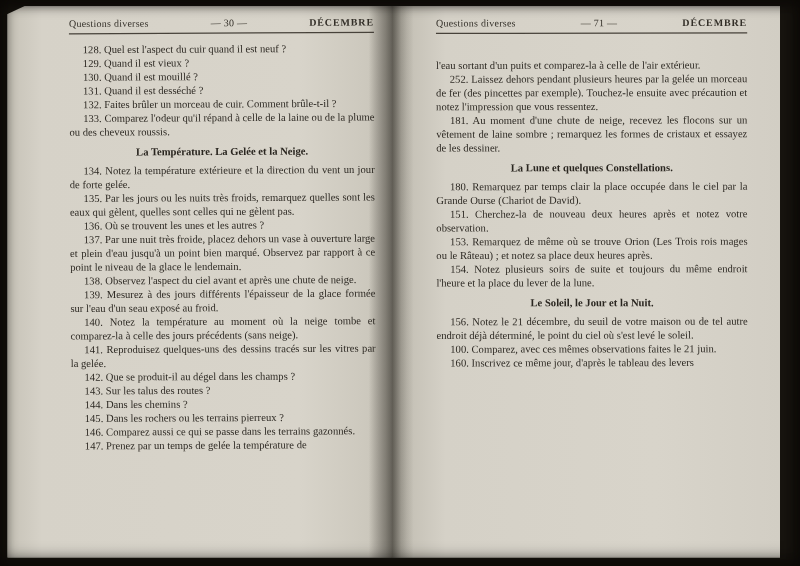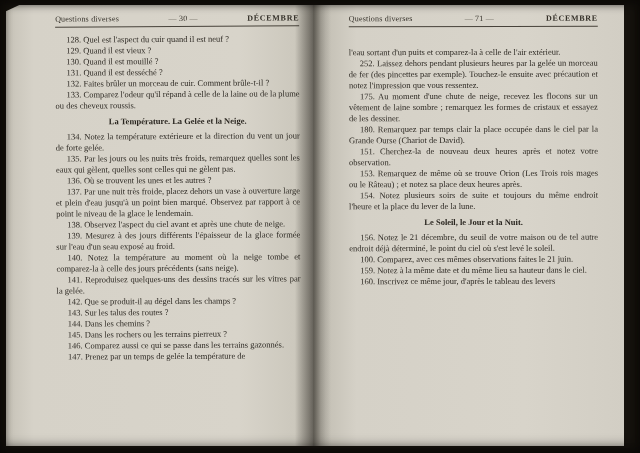--- a/index.html
+++ b/index.html
@@ -118,29 +118,29 @@
       <div class="content">
         <div class="page-header">
           <span>Questions diverses</span>
           <span>— 71 —</span>
           <span class="month">DÉCEMBRE</span>
         </div>
         <div class="header-rule"></div>
         <div class="page-body">
             <p class="block cont">l'eau sortant d'un puits et comparez-la à celle de l'air extérieur.</p>
             <p class="block item">252. Laissez dehors pendant plusieurs heures par la gelée un morceau de fer (des pincettes par exemple). Touchez-le ensuite avec précaution et notez l'impression que vous ressentez.</p>
-            <p class="block item">175. Au moment d'une chute de neige, recevez les flocons sur un vêtement de laine sombre ; remarquez les formes de cristaux et essayez de les dessiner.</p>
+            <p class="block item">181. Au moment d'une chute de neige, recevez les flocons sur un vêtement de laine sombre ; remarquez les formes de cristaux et essayez de les dessiner.</p>
+            <p class="block heading">La Lune et quelques Constellations.</p>
             <p class="block item">180. Remarquez par temps clair la place occupée dans le ciel par la Grande Ourse (Chariot de David).</p>
             <p class="block item">151. Cherchez-la de nouveau deux heures après et notez votre observation.</p>
             <p class="block item">153. Remarquez de même où se trouve Orion (Les Trois rois mages ou le Râteau) ; et notez sa place deux heures après.</p>
             <p class="block item">154. Notez plusieurs soirs de suite et toujours du même endroit l'heure et la place du lever de la lune.</p>
             <p class="block heading">Le Soleil, le Jour et la Nuit.</p>
             <p class="block item">156. Notez le 21 décembre, du seuil de votre maison ou de tel autre endroit déjà déterminé, le point du ciel où s'est levé le soleil.</p>
             <p class="block item">100. Comparez, avec ces mêmes observations faites le 21 juin.</p>
-            <p class="block item">159. Notez à la même date et du même lieu sa hauteur dans le ciel.</p>
             <p class="block item">160. Inscrivez ce même jour, d'après le tableau des levers</p>
           </div>
       </div>
     </div>
 
   </div>
 
   <div class="gutter"></div>
   <div class="corner-artifact"></div>
   <div class="vignette"></div>

